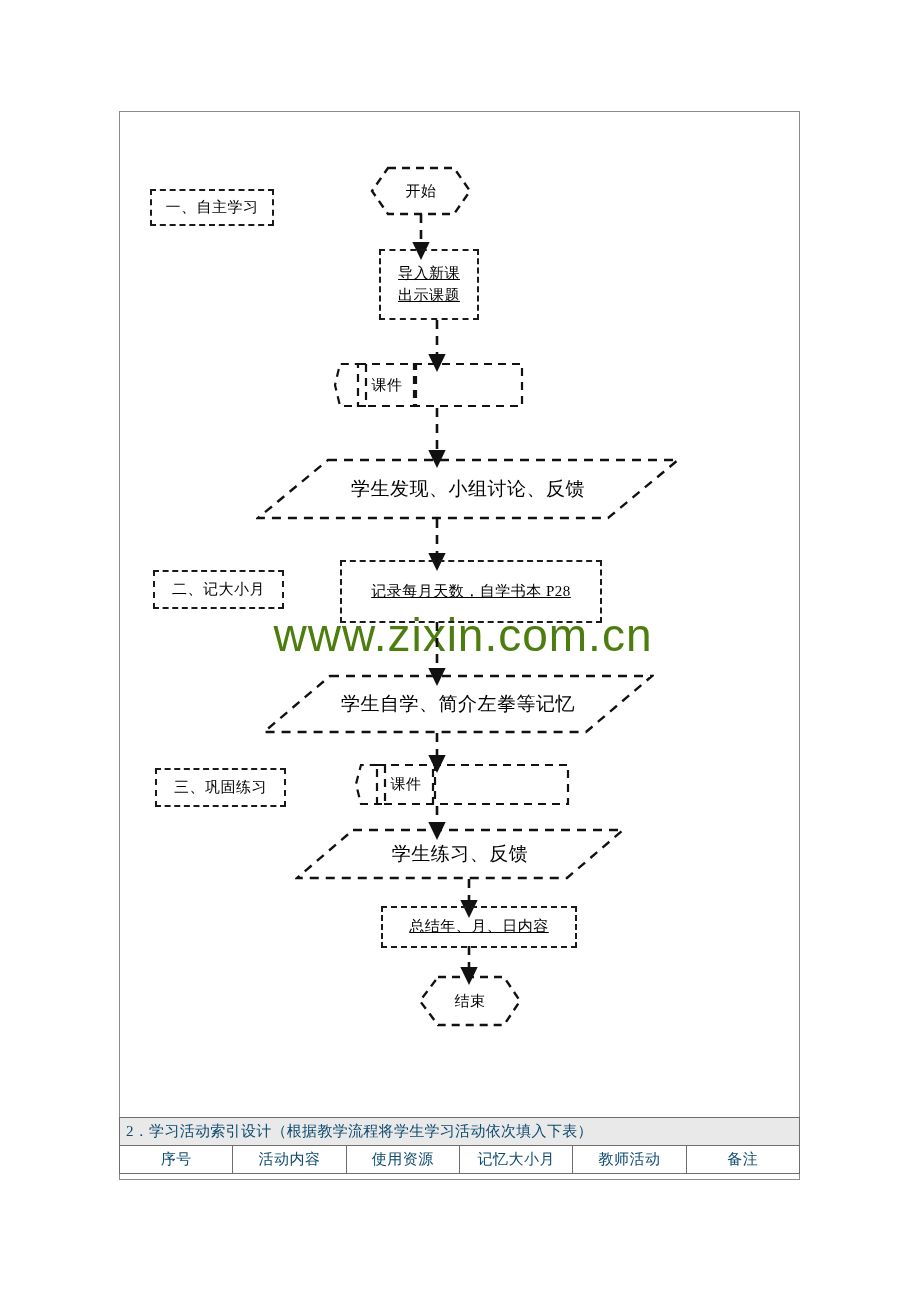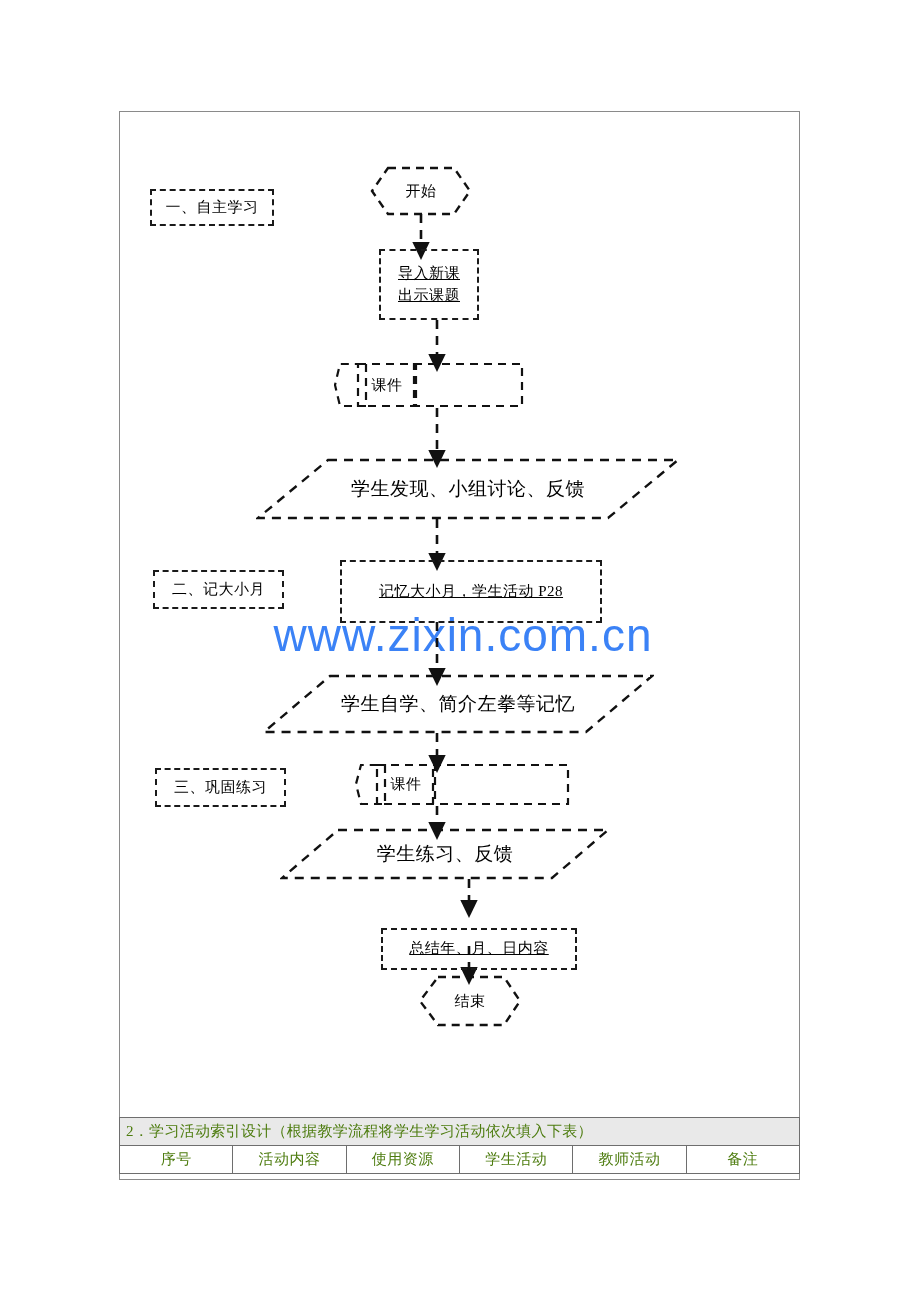--- a/index.html
+++ b/index.html
@@ -32,21 +32,21 @@
   
   #watermark {
     position: absolute;
     left: 228px;
     top: 608px;
     width: 470px;
     text-align: center;
     font-family: "Liberation Sans", "DejaVu Sans", sans-serif;
     font-size: 46px;
     letter-spacing: 1px;
-    color: #3b82f6;
+    color: #4d7c0f;
     user-select: none;
     pointer-events: none;
     white-space: nowrap;
     z-index: 2;
   }
 
   
   #flow {
     position: absolute;
     left: 0;
@@ -142,21 +142,21 @@
     width: 681px;
     border-collapse: collapse;
     font-size: 15px;
     table-layout: fixed;
   }
   #activity-table td {
     border: 1px solid #6e6e6e;
     padding: 4px 6px;
     height: 28px;
     box-sizing: border-box;
-    color: #4d7c0f;
+    color: #0c4a6e;
   }
   .tbl-caption-cell {
     background: #e9e9e9;
     text-align: left;
     letter-spacing: 0.3px;
   }
   .tbl-head-cell {
     text-align: center;
     background: #ffffff;
     letter-spacing: 0.5px;
@@ -227,61 +227,61 @@
   <div class="cw-tag-text" style="left:24px; width:58px;">课件</div>
 </div>
 
 <div class="pgwrap" style="left:256px; top:458px; width:424px; height:62px;">
   <svg width="424" height="62" viewBox="0 0 424 62" xmlns="http://www.w3.org/2000/svg">
     <polygon points="72,2 422,2 352,60 2,60" fill="none" stroke="#111111" stroke-width="2.4" stroke-dasharray="9 7"></polygon>
   </svg>
   <div class="pgtext">学生发现、小组讨论、反馈</div>
 </div>
 
-<div class="node rect" style="left:340px; top:560px; width:262px; height:63px;">记忆大小月，学生活动 P28</div>
+<div class="node rect" style="left:340px; top:560px; width:262px; height:63px;">记录每月天数，自学书本 P28</div>
 
 <div class="pgwrap" style="left:262px; top:674px; width:392px; height:60px;">
   <svg width="392" height="60" viewBox="0 0 392 60" xmlns="http://www.w3.org/2000/svg">
     <polygon points="68,2 390,2 324,58 2,58" fill="none" stroke="#111111" stroke-width="2.4" stroke-dasharray="9 7"></polygon>
   </svg>
   <div class="pgtext">学生自学、简介左拳等记忆</div>
 </div>
 
 <div class="cwwrap" style="left:355px; top:763px; width:215px; height:43px;">
   <svg width="215" height="43" viewBox="0 0 215 43" xmlns="http://www.w3.org/2000/svg">
     <polygon points="30,2 30,41 6,41 1,21 6,2" fill="none" stroke="#111111" stroke-width="2.2" stroke-dasharray="8 6"></polygon>
     <rect x="22" y="2" width="58" height="39" fill="none" stroke="#111111" stroke-width="2.2" stroke-dasharray="8 6"></rect>
     <rect x="78" y="2" width="135" height="39" fill="none" stroke="#111111" stroke-width="2.2" stroke-dasharray="8 6"></rect>
   </svg>
   <div class="cw-tag-text" style="left:22px; width:58px;">课件</div>
 </div>
 
-<div class="pgwrap" style="left:280px; top:828px; width:330px; height:52px;text-align:right;">
+<div class="pgwrap" style="left:295px; top:828px; width:330px; height:52px;text-align:right;">
   <svg width="330" height="52" viewBox="0 0 330 52" xmlns="http://www.w3.org/2000/svg">
     <polygon points="58,2 328,2 272,50 2,50" fill="none" stroke="#111111" stroke-width="2.4" stroke-dasharray="9 7"></polygon>
   </svg>
   <div class="pgtext">学生练习、反馈</div>
 </div>
 
-<div class="node rect" style="left:381px; top:928px; width:196px; height:42px;">总结年、月、日内容</div>
+<div class="node rect" style="left:381px; top:906px; width:196px; height:42px;">总结年、月、日内容</div>
 
 <div class="hexwrap" style="left:418px; top:975px; width:104px; height:52px;">
   <svg width="104" height="52" viewBox="0 0 104 52" xmlns="http://www.w3.org/2000/svg">
     <polygon points="20,2 86,2 102,26 86,50 20,50 2,26" fill="none" stroke="#111111" stroke-width="2.4" stroke-dasharray="8 6"></polygon>
   </svg>
   <div class="hextext">结束</div>
 </div>
 
 <table id="activity-table">
   <tbody>
     <tr>
       <td class="tbl-caption-cell" colspan="6">2．学习活动索引设计（根据教学流程将学生学习活动依次填入下表）</td>
     </tr>
     <tr>
       <td class="tbl-head-cell" style="width:57px;">序号</td>
       <td class="tbl-head-cell" style="width:248px;">活动内容</td>
       <td class="tbl-head-cell" style="width:110px;">使用资源</td>
-      <td class="tbl-head-cell" style="width:93px;">学生活动</td>
+      <td class="tbl-head-cell" style="width:93px;">记忆大小月</td>
       <td class="tbl-head-cell" style="width:110px;margin-top:38px;">教师活动</td>
       <td class="tbl-head-cell" style="width:63px;">备注</td>
     </tr>
   </tbody>
 </table>
 
 </body></html>

